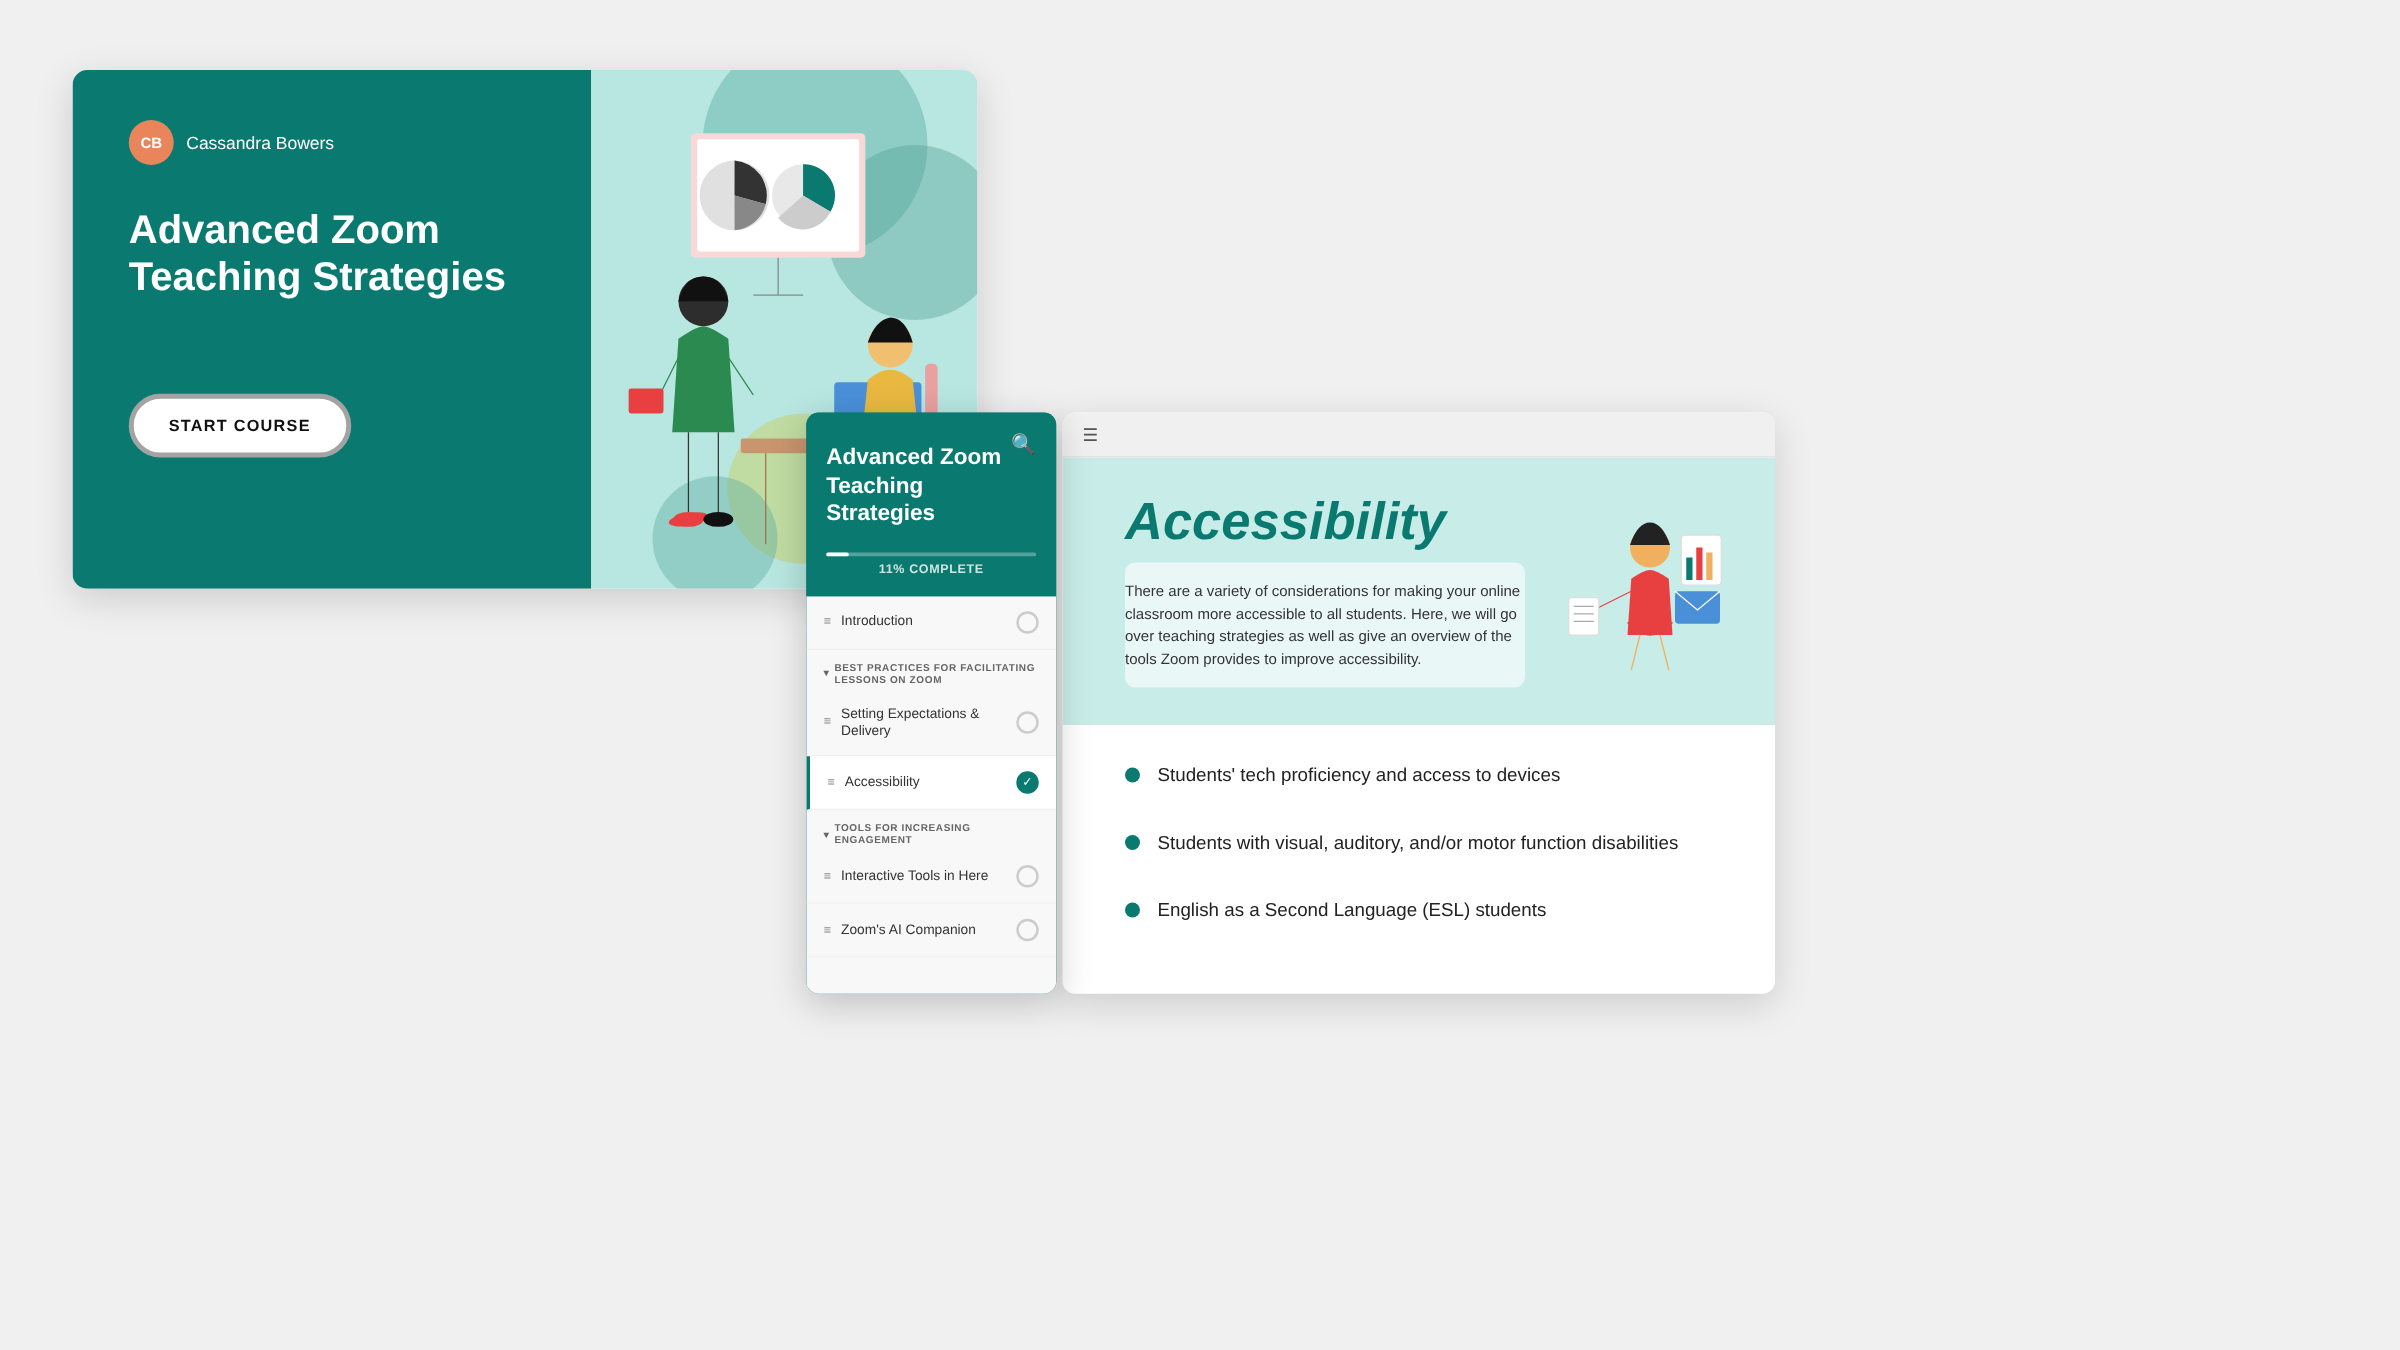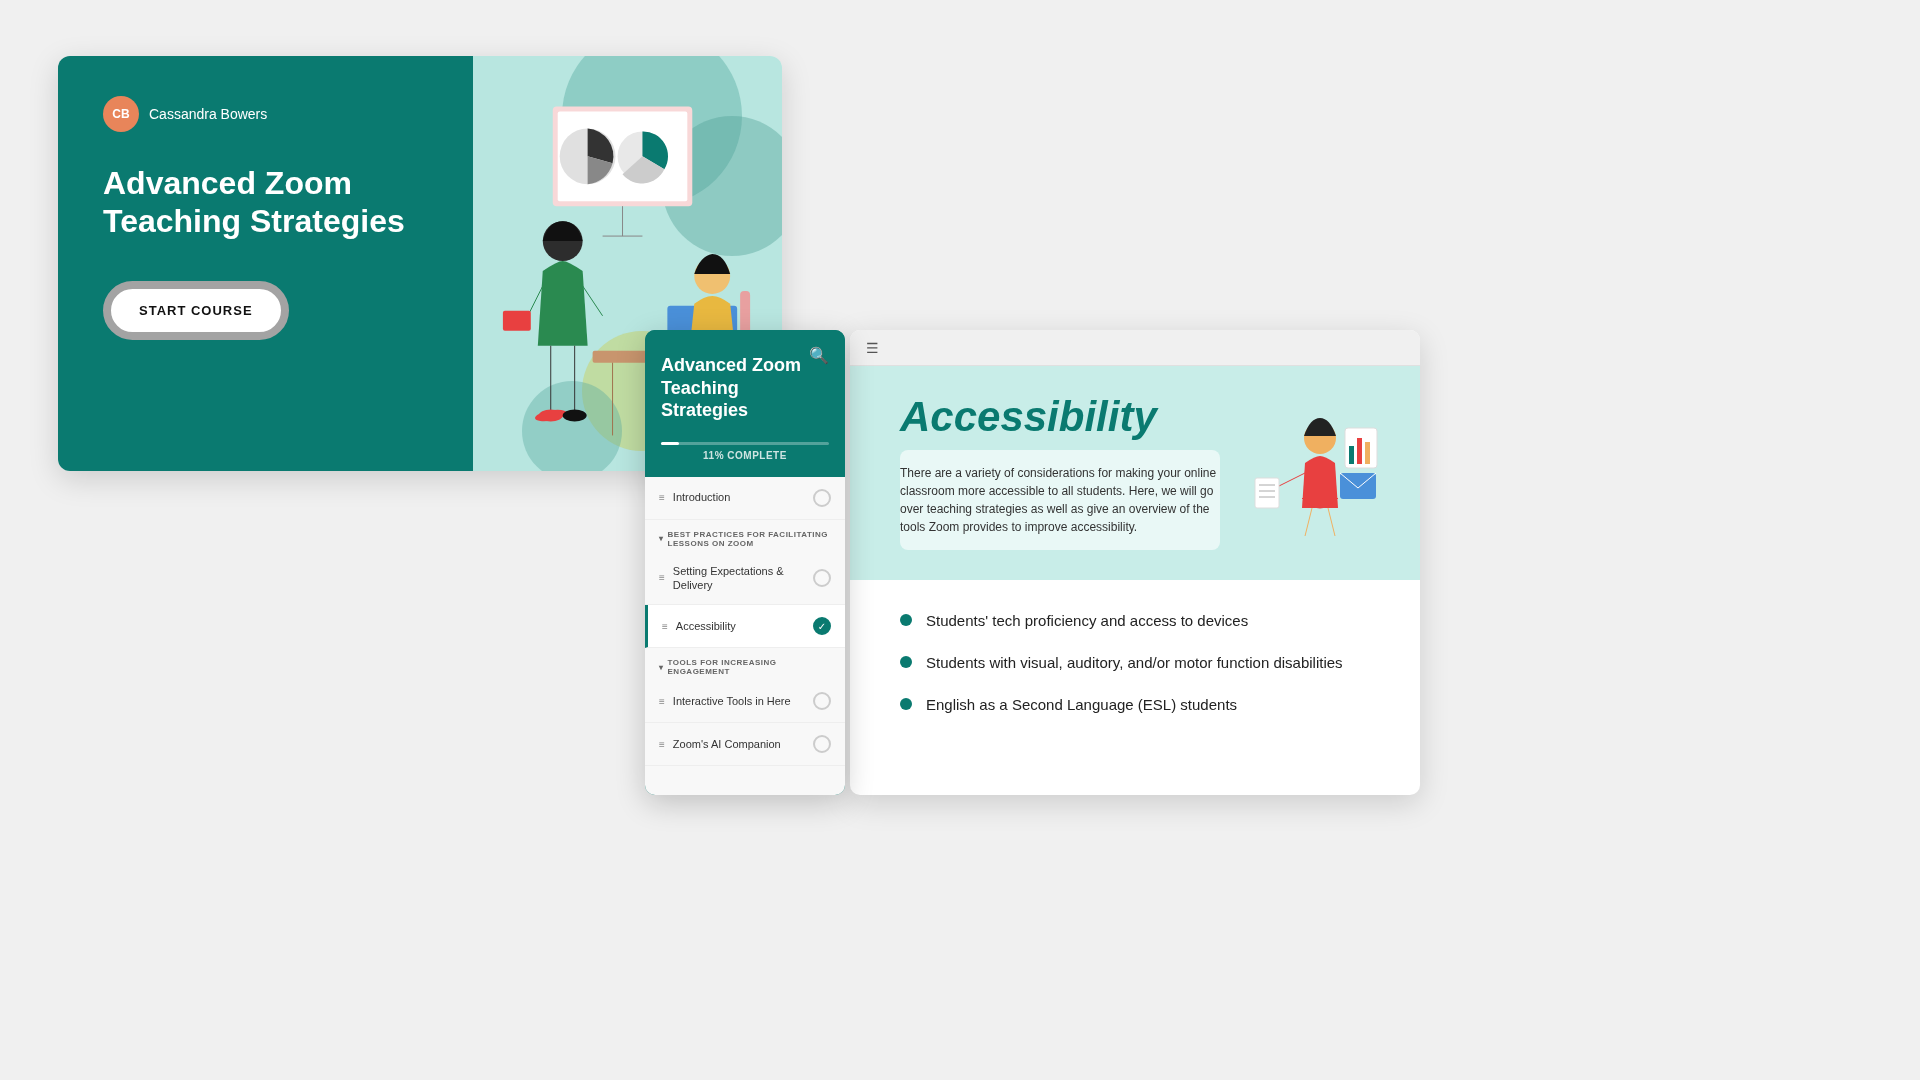--- a/index.html
+++ b/index.html
@@ -68,28 +68,29 @@
       font-size: 32px;
       font-weight: 800;
       line-height: 1.2;
       margin-bottom: 40px;
     }
 
     .start-btn {
       display: inline-block;
       background: white;
       color: #111;
-      border: 8px solid #a3a3a3;
+      border: 4px solid #a3a3a3;
       border-radius: 30px;
       padding: 14px 28px;
       font-size: 13px;
       font-weight: 800;
       letter-spacing: 1px;
       cursor: pointer;
       width: fit-content;
+      margin-top: 34px;
     }
 
     .card-hero-right {
       flex: 1;
       background: #b8e6e0;
       position: relative;
       overflow: hidden;
     }
 
     
@@ -325,21 +326,21 @@
       font-weight: 900;
       color: #111;
       line-height: 1.3;
       margin-bottom: 24px;
     }
 
     .bullet-list {
       list-style: none;
       display: flex;
       flex-direction: column;
-      gap: 21px;
+      gap: 33px;
     }
 
     .bullet-item {
       display: flex;
       align-items: flex-start;
       gap: 14px;
     }
 
     .bullet-dot {
       width: 12px;

